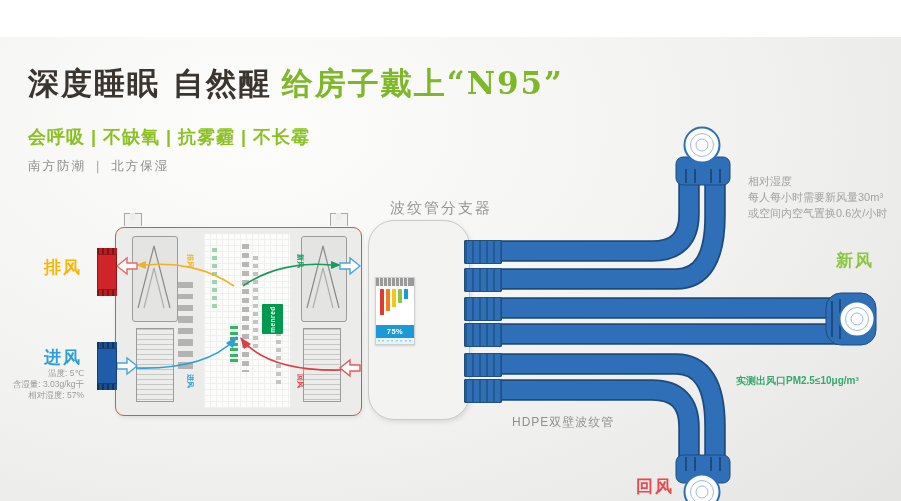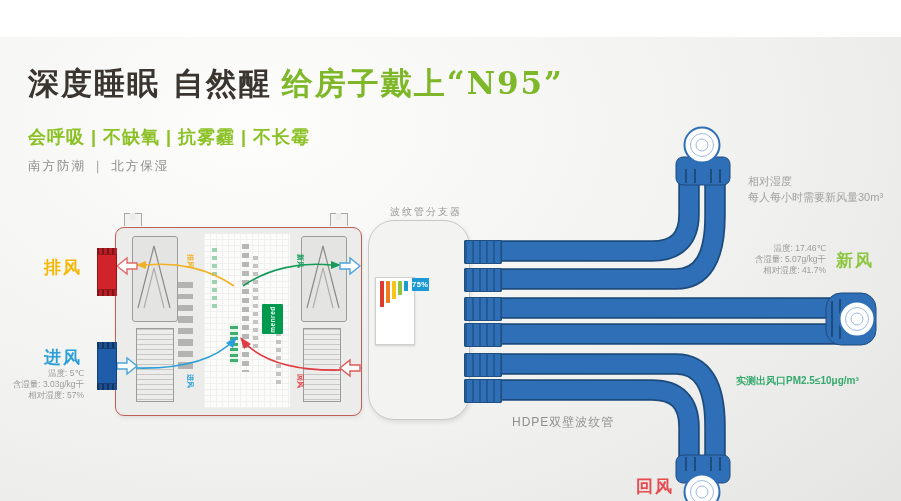--- a/index.html
+++ b/index.html
@@ -10,21 +10,21 @@
     margin-top:37px;
   }
   .abs{position:absolute;}
   
   .title{left:28px;top:26px;font-family:"DejaVu Serif","Liberation Serif",serif;
          font-size:31px;font-weight:bold;letter-spacing:2px;white-space:nowrap;color:#3b3530;}
   .title .accent{color:#7eb727;margin-left:10px;}
   .tagline{left:28px;top:88px;font-size:18px;font-weight:bold;color:#8bc125;letter-spacing:1px;}
   .subline{left:28px;top:121px;font-size:12.5px;color:#8c8c8c;letter-spacing:2px;}
   
-  .lbl-splitter{left:390px;top:168px;font-size:10px;color:#969696;letter-spacing:2px;}
+  .lbl-splitter{left:390px;top:162px;font-size:15px;color:#969696;letter-spacing:2px;}
   .lbl-hdpe{left:512px;top:377px;font-size:12px;color:#8f8f8f;letter-spacing:1px;}
   .science{left:748px;top:136px;font-size:11px;color:#a2a2a2;line-height:16px;}
   .measured{left:736px;top:334px;font-size:10px;font-weight:600;color:#35a96d;line-height:19px;}
   .stats{font-size:8.5px;color:#9b9b9b;line-height:11px;text-align:right;}
   .stats span{display:block;}
   .stream-label{font-size:17px;font-weight:bold;letter-spacing:2px;}
   .lbl-exhaust{left:28px;top:219px;width:54px;text-align:right;color:#f5b700;}
   .lbl-intake{left:28px;top:309px;width:54px;text-align:right;color:#2a9fd8;}
   .intake-stats{left:8px;top:331px;width:76px;}
   .fresh-stats{left:706px;top:206px;width:120px;}
@@ -64,21 +64,21 @@
   .port-intake{left:97px;top:305px;height:48px;}
   .port-intake .cap{background:repeating-linear-gradient(90deg,#12365f 0 2px,#1b4f92 2px 5px);}
   .port-intake .body{background:#1f5ca9;border:1px solid #153f75;}
   
   .manifold{left:368px;top:183px;width:100px;height:198px;background:#f3f3f2;border:1.5px solid #c9c9c8;
             border-radius:26px;box-shadow:1px 2px 5px rgba(0,0,0,.10);}
   .stub{position:absolute;left:464px;width:36px;height:22px;border:1px solid #20507f;border-radius:1px;
         background:repeating-linear-gradient(90deg,#235a91 0 2px,#2e6fb7 2px 7px);}
   
   .sticker{left:375px;top:240px;width:38px;height:66px;background:#fff;border:1px solid #cfcfcf;
-           display:flex;flex-direction:row;box-shadow:0 1px 2px rgba(0,0,0,.15);}
+           display:flex;flex-direction:column;box-shadow:0 1px 2px rgba(0,0,0,.15);}
   .sticker .head{height:8px;background:#9a9a9a;
            background-image:repeating-linear-gradient(90deg,rgba(255,255,255,.8) 0 1.5px,transparent 1.5px 4px);
            background-size:80% 2px;background-repeat:repeat-y;background-position:3px 2px;}
   .sticker .bars{flex:1;display:flex;align-items:flex-start;gap:2px;padding:3px 4px 0 4px;}
   .sticker .bars i{width:4px;display:block;border-radius:0.5px;}
   .sticker .band{height:13px;background:#1c9ad6;color:#fff;font-size:7.5px;font-weight:bold;
            display:flex;align-items:center;justify-content:center;letter-spacing:.5px;}
   .sticker .foot{height:6px;background:#e8f4fb;
            background-image:repeating-linear-gradient(90deg,#9ecde8 0 2px,transparent 2px 4.5px);
            background-size:90% 1.5px;background-repeat:no-repeat;background-position:2px 2px;}
@@ -228,32 +228,28 @@
   </div>
 
   <div class="abs stream-label lbl-exhaust">排风</div>
   <div class="abs stream-label lbl-intake">进风</div>
   <div class="abs stats intake-stats">
     <span>温度: 5℃</span>
     <span>含湿量: 3.03g/kg干</span>
     <span>相对湿度: 57%</span>
   </div>
 
-  <div class="abs stats fresh-stats">
-    <span>温度: 17.46℃</span>
-    <span>含湿量: 5.07g/kg干</span>
-    <span>相对湿度: 41.7%</span>
-  </div>
   <div class="abs stream-label lbl-fresh">新风</div>
 
   <div class="abs stream-label lbl-return">回风</div>
 
   <div class="abs lbl-splitter">波纹管分支器</div>
   <div class="abs lbl-hdpe">HDPE双壁波纹管</div>
   <div class="abs science">
     <div>相对湿度</div>
     <div>每人每小时需要新风量30m³</div>
+    <div>或空间内空气置换0.6次/小时</div>
   </div>
   <div class="abs measured">
     <div>实测出风口PM2.5≤10μg/m³</div>
   </div>
 
 </div>
 
 </body></html>

